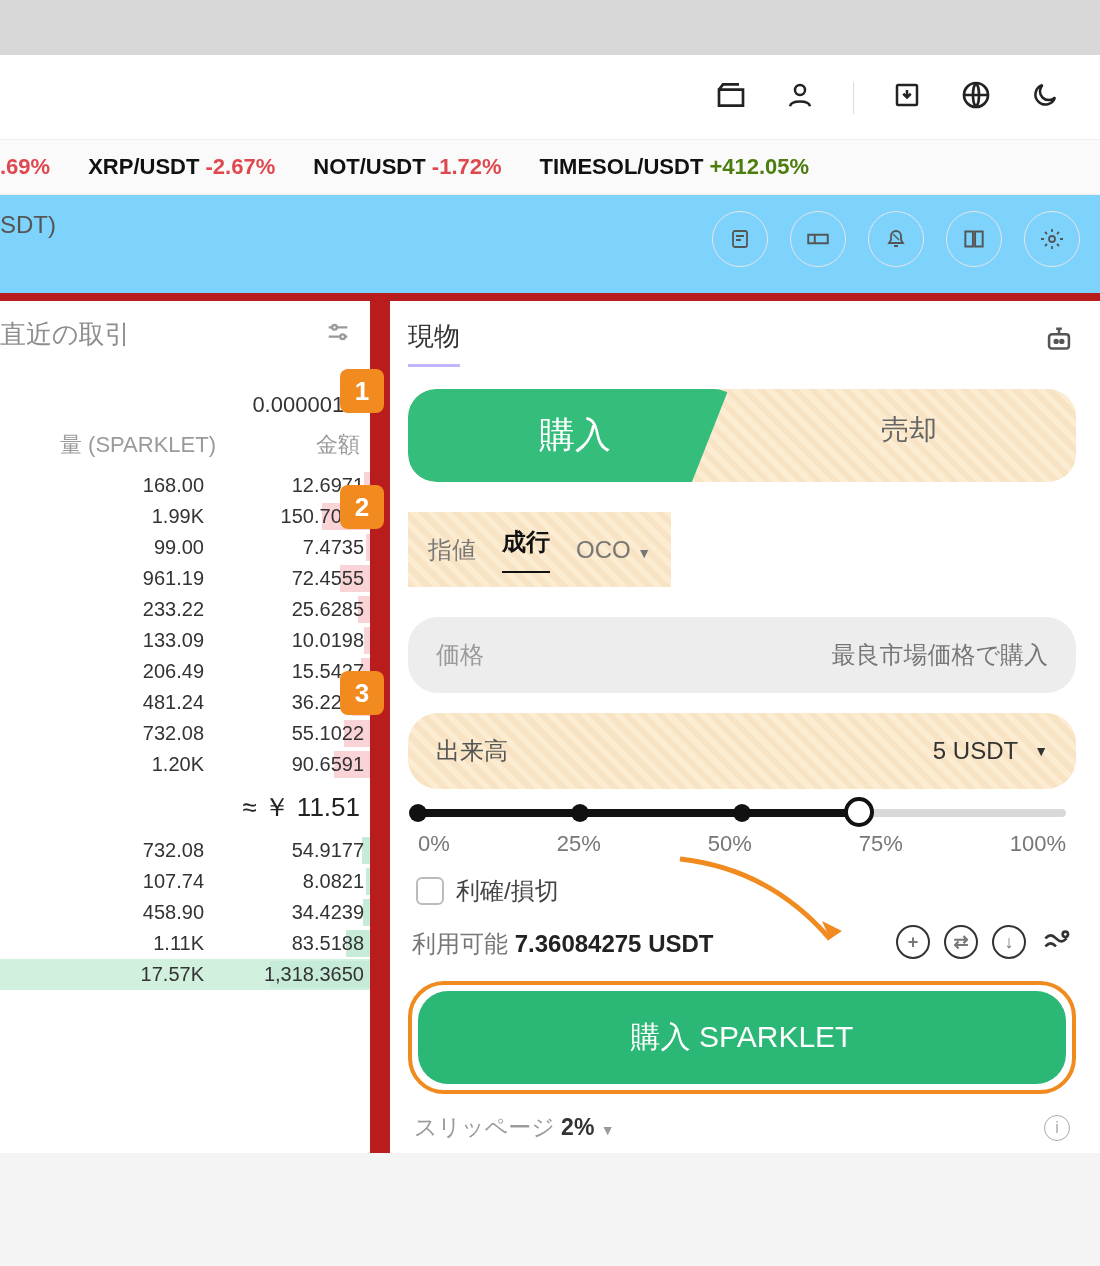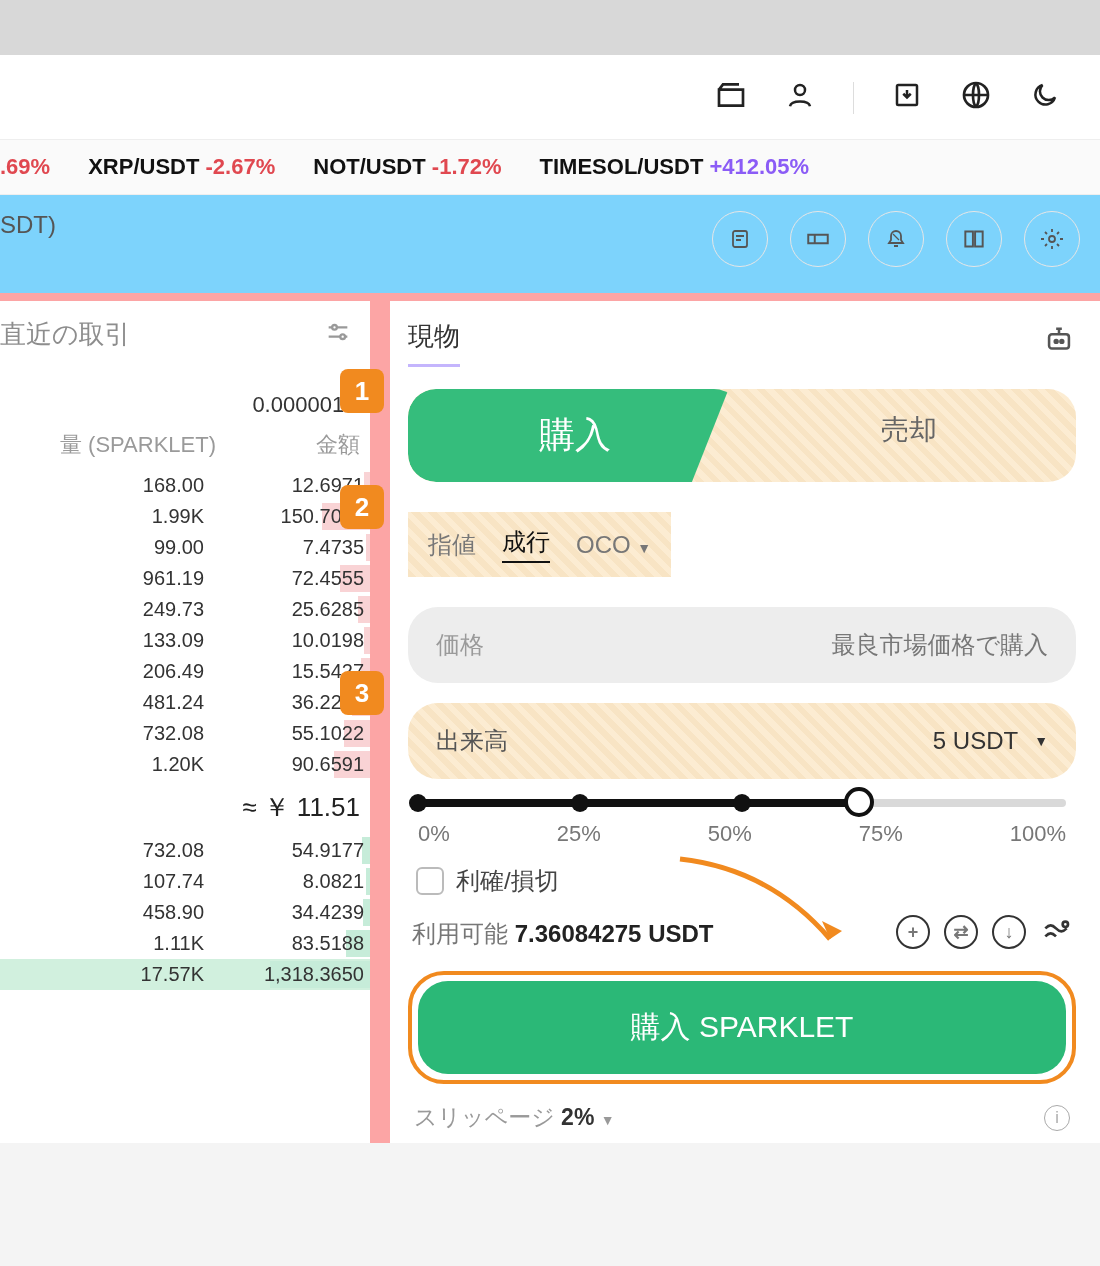--- a/index.html
+++ b/index.html
@@ -5,27 +5,27 @@
   *{box-sizing:border-box;margin:0;padding:0;font-family:-apple-system,BlinkMacSystemFont,"Segoe UI",Arial,sans-serif}
   body{background:#f4f4f4;width:1100px;height:1266px;overflow:hidden;font-size:22px;color:#111}
   .chrome-bar{height:55px;background:#d8d8d8}
   .page{background:#fff}
   .header-icons{display:flex;justify-content:flex-end;align-items:center;padding:24px 40px 22px;gap:38px}
   .header-icons .divider{width:1px;height:32px;background:#ddd}
   .header-icons svg{stroke:#222;fill:none;stroke-width:2}
   .ticker-bar{background:#fafafa;border-top:1px solid #eee;border-bottom:1px solid #eee;padding:14px 0 14px 0;display:flex;align-items:center;font-weight:700;font-size:22px;gap:10px;white-space:nowrap}
   .ticker-item{margin-right:28px}
   .ticker-item .chg-neg{color:#e04850}
-  .ticker-item .chg-pos{color:#8b5cf6}
+  .ticker-item .chg-pos{color:#4d7c0f}
   .subbar{background:#7dd3fc;padding:16px 20px 26px 0;display:flex;align-items:flex-start;justify-content:space-between}
   .subbar .pair-label{font-size:24px;color:#555}
   .subbar .actions{display:flex;gap:22px}
   .circle-btn{width:56px;height:56px;border:1px solid #e6e6e6;border-radius:50%;display:flex;align-items:center;justify-content:center}
   .circle-btn svg{stroke:#555;fill:none;stroke-width:1.8}
-  .main{display:flex;gap:20px;background:#fca5a5;padding-top:8px}
+  .main{display:flex;gap:20px;background:#b91c1c;padding-top:8px}
   .left-panel{width:370px;background:#fff;padding:16px 0 0 0}
   .left-head{display:flex;justify-content:space-between;align-items:center;padding:0 18px 12px 0}
   .left-head .title{font-size:26px;color:#8d8d8d}
   .precision{display:flex;justify-content:flex-end;align-items:center;padding:28px 8px 8px 0;font-size:22px;color:#333;gap:4px}
   .ob-headers{display:flex;justify-content:flex-end;padding:4px 10px 10px 0;gap:90px;color:#9a9a9a;font-size:22px}
   .ob-headers .amt{margin-right:0}
   .ob-headers .qty{flex:1;text-align:right;margin-right:10px}
   .ob-row{display:flex;justify-content:flex-end;align-items:center;padding:4px 6px 4px 0;position:relative;font-size:20px}
   .ob-row .qty{width:150px;text-align:right;color:#333}
   .ob-row .amt{width:160px;text-align:right;color:#333;z-index:1;position:relative}
@@ -34,21 +34,21 @@
   .bar.buy{background:#c6ecd9}
   .ob-price{display:flex;justify-content:flex-end;padding:10px 10px 10px 0;font-weight:400;font-size:26px;color:#222}
   .ob-row.highlight{background:#d1f0de}
   .right-panel{flex:1;background:#fff;padding:18px 24px 10px 18px;position:relative}
   .right-tabs{display:flex;justify-content:space-between;align-items:center;margin-bottom:22px}
   .right-tabs .tab{font-size:26px;color:#333;padding-bottom:10px;border-bottom:3px solid #c4b5fd;font-weight:500}
   .buysell{display:flex;border-radius:28px;overflow:hidden;margin-bottom:30px;background:repeating-linear-gradient(45deg,#f8e4c4,#f8e4c4 6px,#fcecd2 6px,#fcecd2 12px)}
   .buysell .buy-btn{flex:1;background:#35bd7c;color:#fff;font-size:36px;font-weight:500;text-align:center;padding:22px 0;border-radius:28px;clip-path:polygon(0 0,96% 0,85% 100%,0 100%)}
   .buysell .sell-btn{flex:1;color:#666;font-size:28px;text-align:center;padding:22px 0}
   .order-types{display:inline-flex;gap:26px;padding:14px 20px;background:repeating-linear-gradient(45deg,#f8e4c4,#f8e4c4 6px,#fcecd2 6px,#fcecd2 12px);font-size:24px;color:#777;margin-bottom:30px;align-items:center}
-  .order-types .active{color:#111;font-weight:400;border-bottom:2px solid #111;padding-bottom:3px}
+  .order-types .active{color:#111;font-weight:700;border-bottom:2px solid #111;padding-bottom:13px}
   .field{border-radius:30px;padding:22px 28px;display:flex;justify-content:space-between;align-items:center;margin-bottom:20px;font-size:24px}
   .field.price{background:#ededed;color:#9a9a9a}
   .field.price .right{color:#777}
   .field.volume{background:repeating-linear-gradient(45deg,#f8e4c4,#f8e4c4 6px,#fcecd2 6px,#fcecd2 12px);color:#555}
   .field.volume .right{color:#333;display:flex;align-items:center;gap:16px}
   .slider{margin:18px 10px 8px}
   .slider-track{position:relative;height:8px;background:#d9d9d9;border-radius:4px}
   .slider-fill{position:absolute;left:0;top:0;bottom:0;background:#111;border-radius:4px}
   .slider-dot{position:absolute;top:-5px;width:18px;height:18px;background:#111;border-radius:50%;transform:translateX(-50%)}
   .slider-handle{position:absolute;top:-12px;width:30px;height:30px;background:#fff;border:4px solid #111;border-radius:50%;transform:translateX(-50%)}
@@ -168,21 +168,21 @@
             <span class="qty">99.00</span>
             <span class="amt">7.4735</span>
             <span class="bar sell" style="width:4px"></span>
           </div>
           <div class="ob-row">
             <span class="qty">961.19</span>
             <span class="amt">72.4555</span>
             <span class="bar sell" style="width:30px"></span>
           </div>
           <div class="ob-row">
-            <span class="qty">249.73</span>
+            <span class="qty">233.22</span>
             <span class="amt">25.6285</span>
             <span class="bar sell" style="width:12px"></span>
           </div>
           <div class="ob-row">
             <span class="qty">133.09</span>
             <span class="amt">10.0198</span>
             <span class="bar sell" style="width:6px"></span>
           </div>
           <div class="ob-row">
             <span class="qty">206.49</span>

